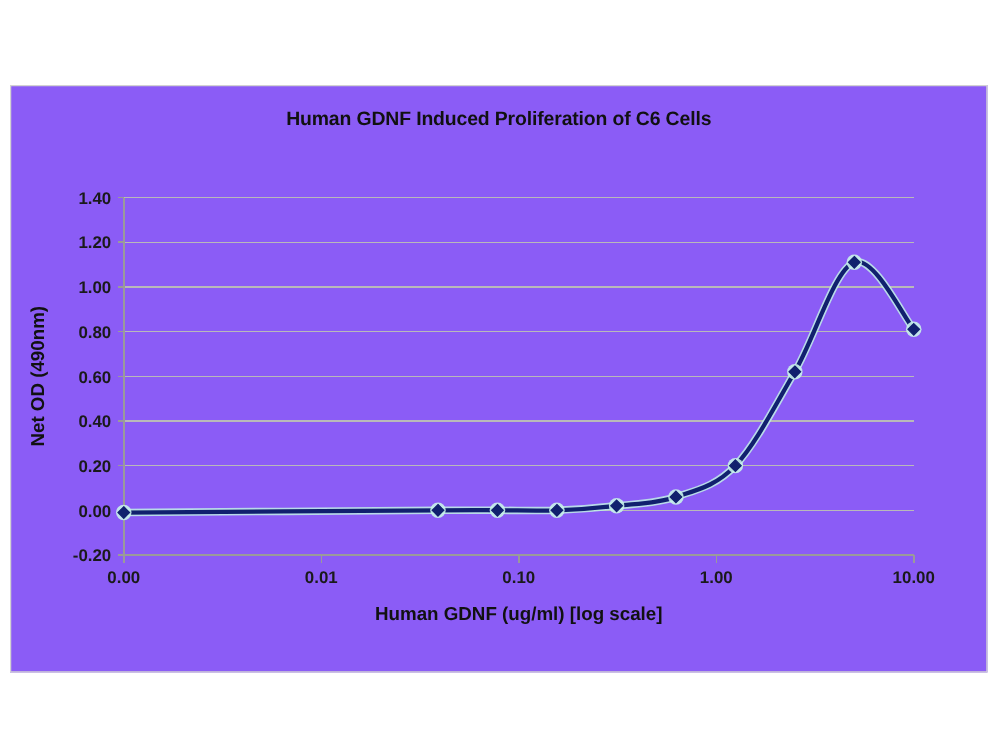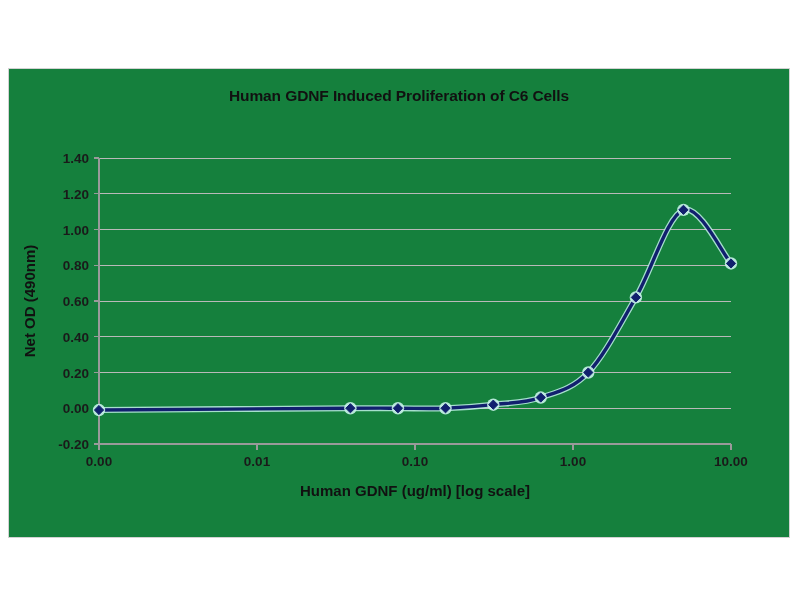--- a/index.html
+++ b/index.html
@@ -21,21 +21,21 @@
     background: #ffffff;
   }
   #chart-frame {
     position: absolute;
     left: 8px;
     top: 68px;
     width: 782px;
     height: 470px;
     box-sizing: border-box;
     border: 1px solid #d2d2d2;
-    background: #15803d;
+    background: #8b5cf6;
   }
   #chart-title {
     position: absolute;
     left: 0;
     top: 18px;
     width: 100%;
     text-align: center;
     font-size: 15.5px;
     font-weight: bold;
     color: #111111;

